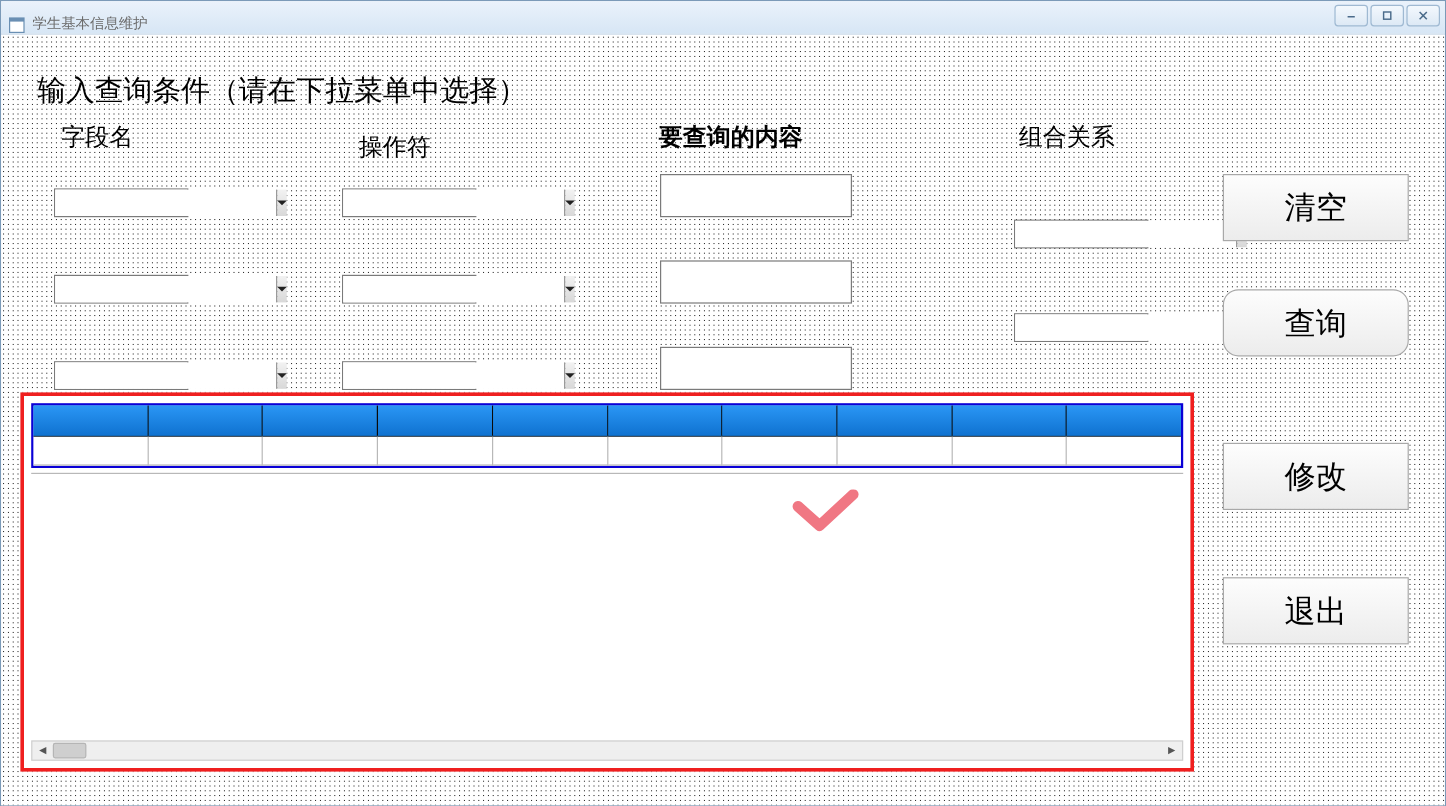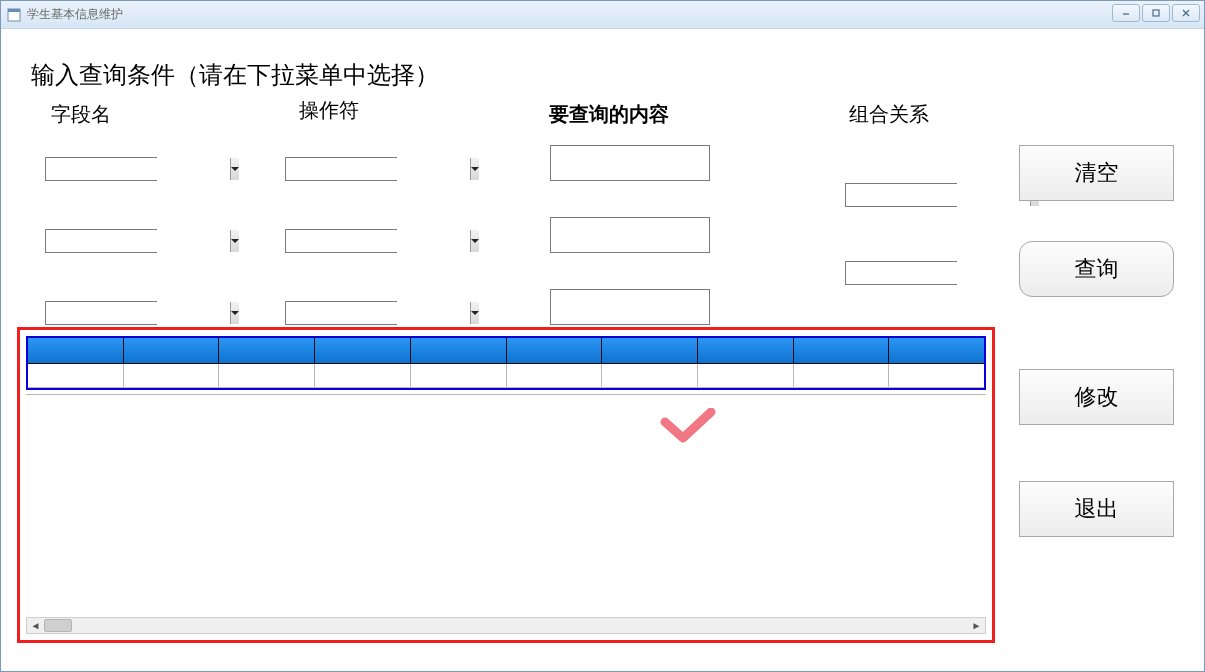--- a/index.html
+++ b/index.html
@@ -15,21 +15,21 @@
       height: 672px;
       border: 1px solid #7b9ab8;
       background: #fff;
       position: relative;
     }
     .titlebar {
       height: 28px;
       background: linear-gradient(to bottom, #eaf2fb, #d7e6f5);
       border-bottom: 1px solid #c5d6e8;
       display: flex;
-      align-items: center;
+      align-items: flex-end;
       padding: 0 6px;
       position: relative;
     }
     .titlebar-icon {
       width: 14px; height: 14px;
       margin-right: 6px;
       display: inline-flex;
       align-items: center;
       justify-content: center;
     }
@@ -121,21 +121,21 @@
     }
     .big-btn {
       position: absolute;
       width: 155px;
       height: 56px;
       background: linear-gradient(to bottom, #fdfdfd, #ececec);
       border: 1px solid #a8a8a8;
       display: flex;
       align-items: center;
       justify-content: center;
-      font-size: 22px;
+      font-size: 26px;
       cursor: default;
     }
     .grid-outline {
       position: absolute;
       left: 16px;
       top: 298px;
       width: 978px;
       height: 316px;
       border: 3px solid #ef1f1f;
       background: #fff;
@@ -248,21 +248,21 @@
           </svg>
       </div>
     </div>
   </div>
 
   <div class="client-area">
 
     <div class="heading">输入查询条件（请在下拉菜单中选择）</div>
 
     <div class="col-label" style="left:50px; top:72px;">字段名</div>
-    <div class="col-label" style="left:298px; top:68px;">操作符</div>
+    <div class="col-label" style="left:298px; top:80px;">操作符</div>
     <div class="col-label" style="left:548px; top:72px;font-weight:bold;">要查询的内容</div>
     <div class="col-label" style="left:848px; top:72px;text-align:center;">组合关系</div>
 
     <div class="combo" style="left:44px; top:128px;">
       <input class="combo-input" value="" style="">
       <div class="combo-btn"></div>
     </div>
     <div class="combo" style="left:284px; top:128px;">
       <input class="combo-input" value="" style="">
       <div class="combo-btn"></div>

